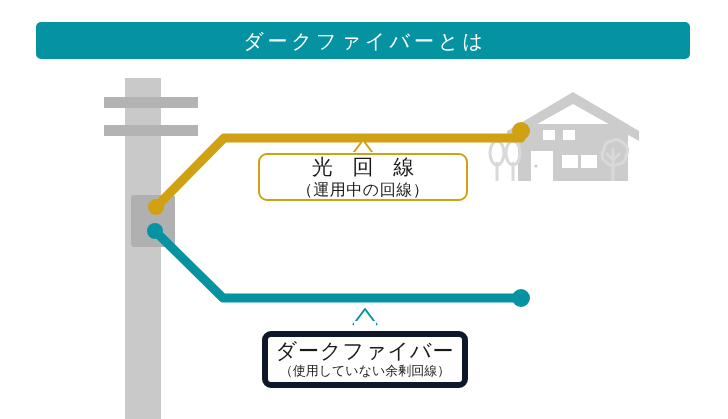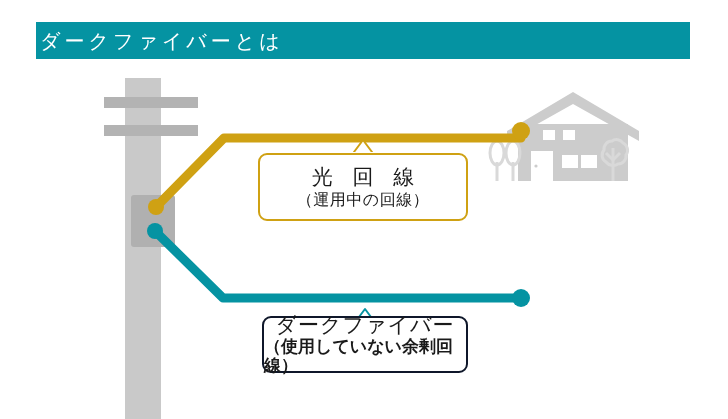--- a/index.html
+++ b/index.html
@@ -19,23 +19,24 @@
   }
 
   
   .title-bar {
     position: absolute;
     left: 36px;
     top: 22px;
     width: 654px;
     height: 37px;
     background: #0593a2;
-    border-radius: 0;
+    border-radius: 5px;
     display: flex;
     align-items: center;
+    justify-content: center;
   }
   .title-text {
     color: #ffffff;
     font-size: 20px;
     letter-spacing: 4px;
     text-indent: 4px;
     font-weight: 400;
     line-height: 1;
   }
 
@@ -65,50 +66,49 @@
   }
   .callout-sub {
     color: #1a1a1a;
     line-height: 1.1;
   }
 
   #callout-optical {
     left: 258px;
     top: 153px;
     width: 210px;
-    height: 68px;
+    height: 48px;
     border: 2px solid #cfa113;
   }
   #callout-optical .callout-main {
     font-size: 21px;
     letter-spacing: 7px;
     text-indent: 7px;
     margin-bottom: 3px;
   }
   #callout-optical .callout-sub {
     font-size: 16px;
     letter-spacing: 0.5px;
   }
 
   #callout-dark {
     left: 262px;
-    top: 316px;
+    top: 331px;
     width: 206px;
     height: 57px;
-    border: 2px solid #0f172a;
+    border: 6px solid #0f172a;
   }
   #callout-dark .callout-main {
     font-size: 21px;
     letter-spacing: 1px;
     margin-bottom: 2px;
   }
   #callout-dark .callout-sub {
-    font-size: 17px;
+    font-size: 13px;
     letter-spacing: 0px;
-    font-weight: bold;
   }
 </style>
 </head>
 <body>
 
 <div id="canvas">
 
   <div class="title-bar">
     <span class="title-text">ダークファイバーとは</span>
   </div>

